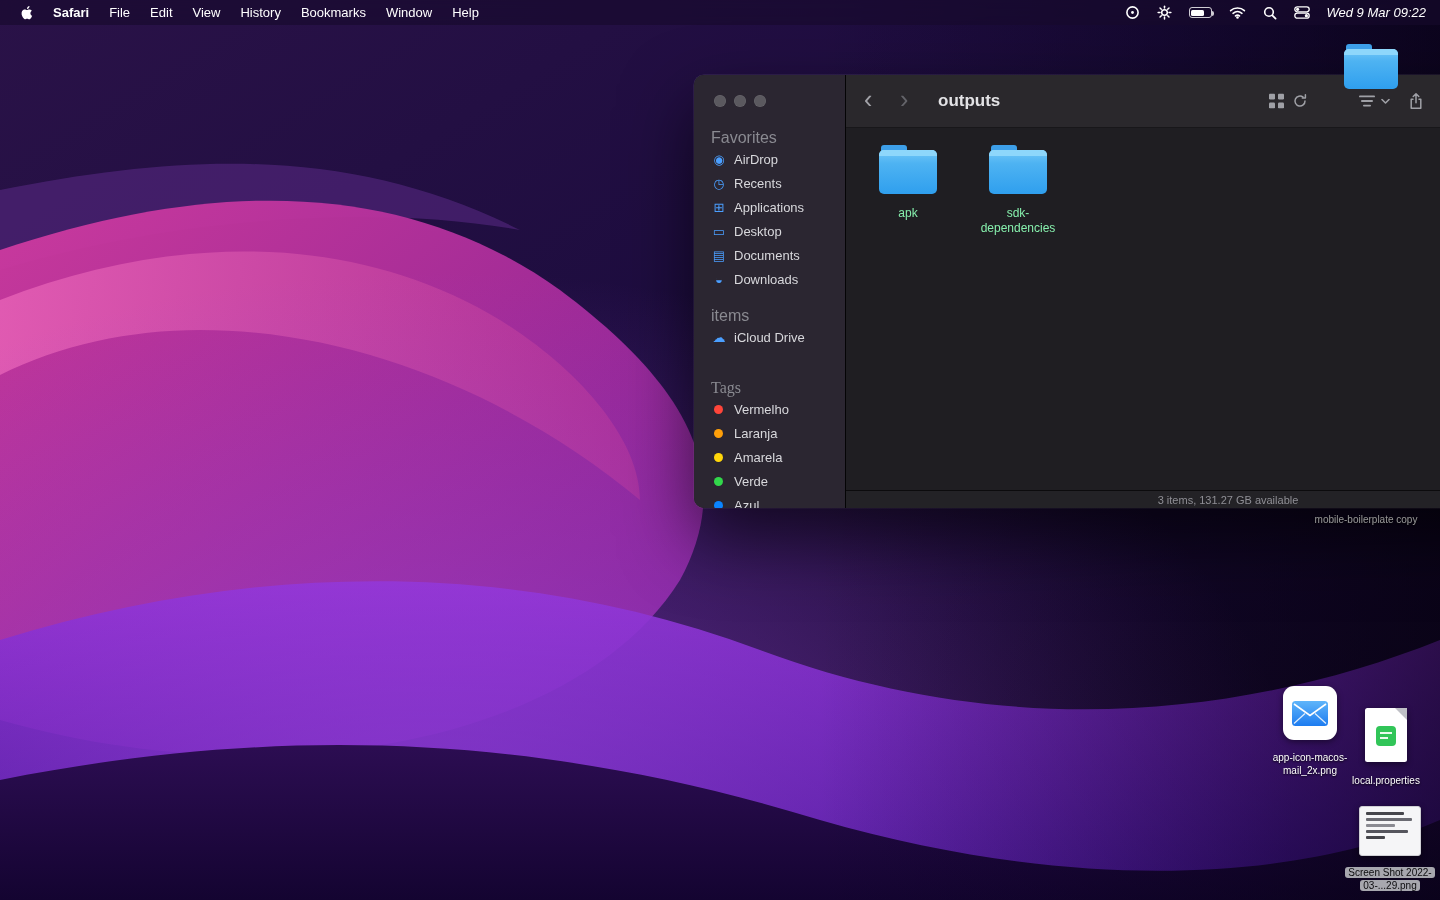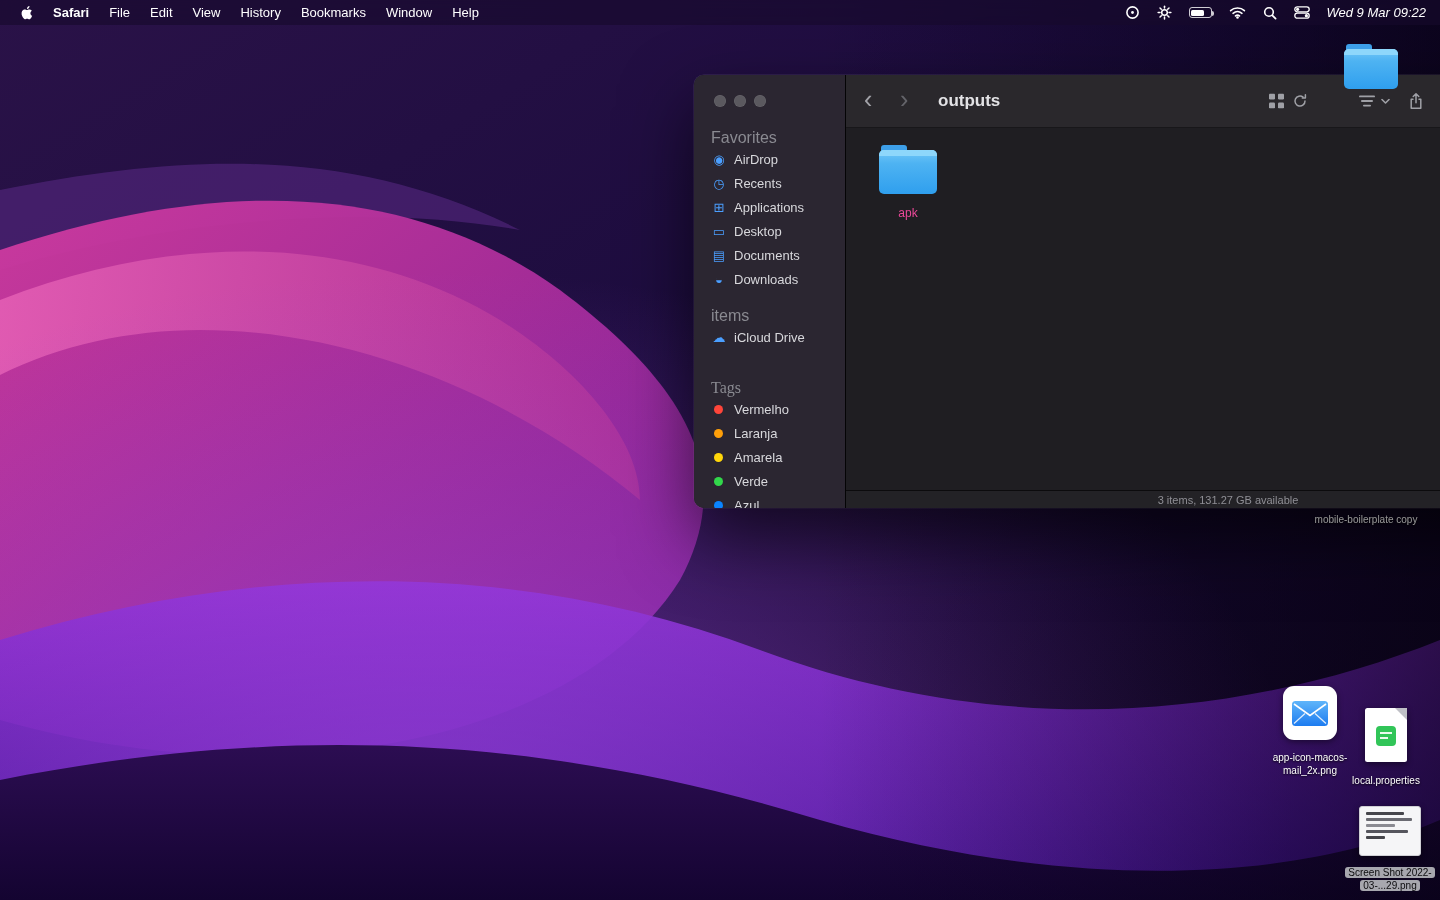--- a/index.html
+++ b/index.html
@@ -53,21 +53,21 @@
   .tb-ico { position:absolute; top:50%; transform:translateY(-50%); display:flex; align-items:center; gap:6px; color:#9fa0a6; }
   .tb-grid { left:423px; } .tb-sync { left:447px; } .tb-group { left:513px; } .tb-share { left:562px; }
 
   .content { flex:1; position:relative; background:#1f1e22; }
   .files-row { position:absolute; top:22px; left:10px; display:flex; gap:6px; }
   .file-cell { width:104px; display:flex; flex-direction:column; align-items:center; }
   .folder-icon { width:58px; height:44px; position:relative; }
   .folder-icon .tab { position:absolute; top:-5px; left:2px; width:26px; height:12px; border-radius:3px 3px 0 0; background:#3d9fe8; }
   .folder-icon .fbody { position:absolute; inset:0; border-radius:5px; background:linear-gradient(180deg,#74c9f8 0%,#4eb3f2 30%,#2f9fee 100%); }
   .folder-icon .fbody::before { content:""; position:absolute; top:0; left:0; right:0; height:6px; border-radius:5px 5px 0 0; background:#8ed7fb; }
-  .file-label { margin-top:12px; width:82px; font-size:12px; line-height:1.25; color:#ec4899; text-align:center; overflow-wrap:break-word; }
+  .file-label { margin-top:12px; width:82px; font-size:12px; line-height:1.25; color:#86efac; text-align:center; overflow-wrap:break-word; }
   .statusbar { height:18px; flex:0 0 18px; border-top:1px solid rgba(0,0,0,0.65); background:#232226;
                display:flex; align-items:center; justify-content:center; font-size:11px; color:#8f8f95; }
 
   
   .desk { position:absolute; text-align:center; }
   .desk-label { font-size:10px; line-height:1.3; color:#fff; text-shadow:0 1px 2px rgba(0,0,0,0.9); overflow-wrap:break-word; }
   .desk-label.selected span { background:rgba(176,176,182,0.95); color:#0c0c0e; border-radius:3px;
                padding:0 3px; box-decoration-break:clone; -webkit-box-decoration-break:clone; text-shadow:none; }
   .desk-folder-top { left:1344px; top:49px; width:54px; z-index:40; }
   .desk-folder-top .folder-icon { width:54px; height:40px; margin:0 auto; }
@@ -364,20 +364,27 @@
 
     <div class="content">
       <div class="files-row">
         <div class="file-cell">
           <div class="folder-icon">
               <div class="tab"></div>
               <div class="fbody"></div>
             </div>
           <div class="file-label">apk</div>
         </div>
+        <div class="file-cell">
+          <div class="folder-icon">
+              <div class="tab"></div>
+              <div class="fbody"></div>
+            </div>
+          <div class="file-label">sdk-dependencies</div>
+        </div>
       </div>
     </div>
 
     <div class="statusbar">
       <span>3 items, 131.27 GB available</span>
     </div>
   </div>
 </div>
 
 </body></html>

